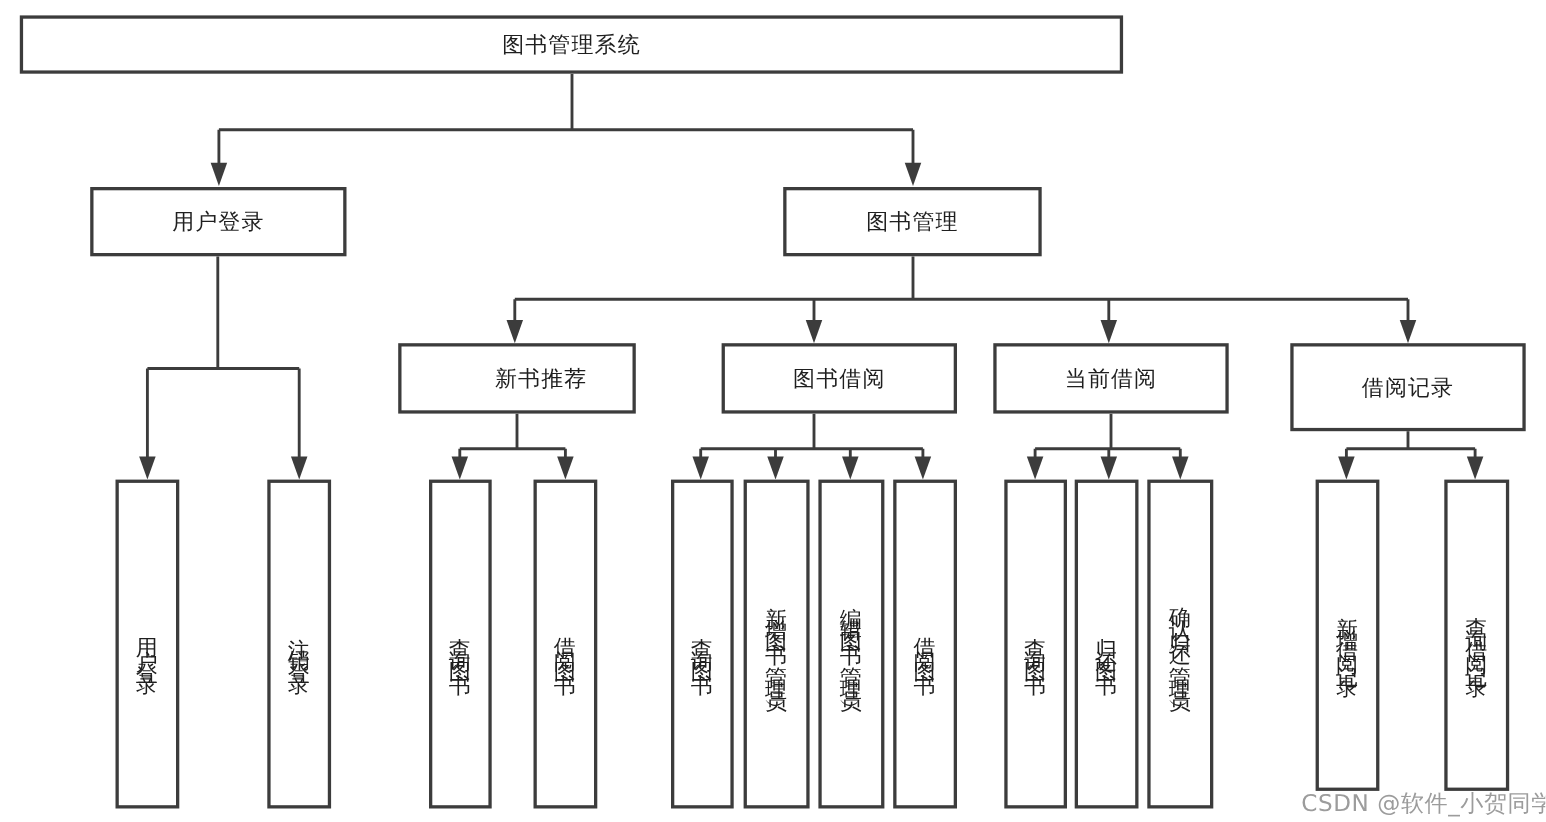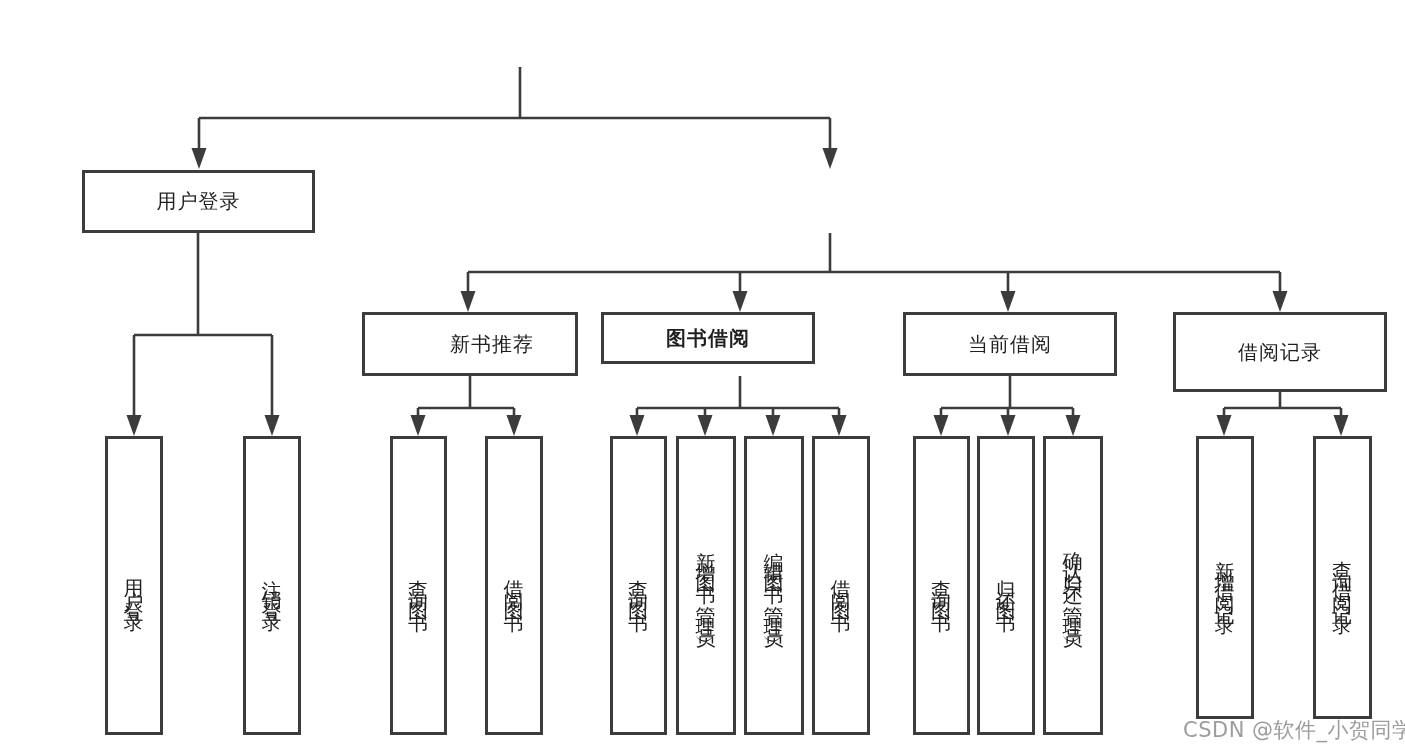--- a/index.html
+++ b/index.html
@@ -103,25 +103,27 @@
       <polygon points="765.5,415 780.5,415 773,436"></polygon>
       <polygon points="831.5,415 846.5,415 839,436"></polygon>
       <polygon points="933.5,415 948.5,415 941,436"></polygon>
       <polygon points="1000.5,415 1015.5,415 1008,436"></polygon>
       <polygon points="1065.5,415 1080.5,415 1073,436"></polygon>
       <polygon points="1216.5,415 1231.5,415 1224,436"></polygon>
       <polygon points="1333.5,415 1348.5,415 1341,436"></polygon>
     </g>
   </svg>
 
+  <div class="box title-box" style="left:18px; top:14px; width:1003px; height:53px; border-width:3.5px;">图书管理系统</div>
 
   <div class="box" style="left:82px; top:170px; width:233px; height:63px;">用户登录</div>
+  <div class="box" style="left:712px; top:170px; width:235px; height:63px;">图书管理</div>
 
   <div class="box" style="left:362px; top:312px; width:216px; height:64px;padding-left:44px;">新书推荐</div>
-  <div class="box" style="left:601px; top:312px; width:214px; height:52px;font-weight:bold;">图书借阅</div>
+  <div class="box" style="left:656px; top:312px; width:214px; height:64px;">图书借阅</div>
   <div class="box" style="left:903px; top:312px; width:214px; height:64px;">当前借阅</div>
   <div class="box" style="left:1173px; top:312px; width:214px; height:80px;">借阅记录</div>
 
   <div class="vbox" style="left:105px; top:436px; width:58px; height:299px;">
     <span>用户登录</span>
     </div>
   <div class="vbox" style="left:243px; top:436px; width:58px; height:299px;">
     <span>注销登录</span>
     </div>
 

